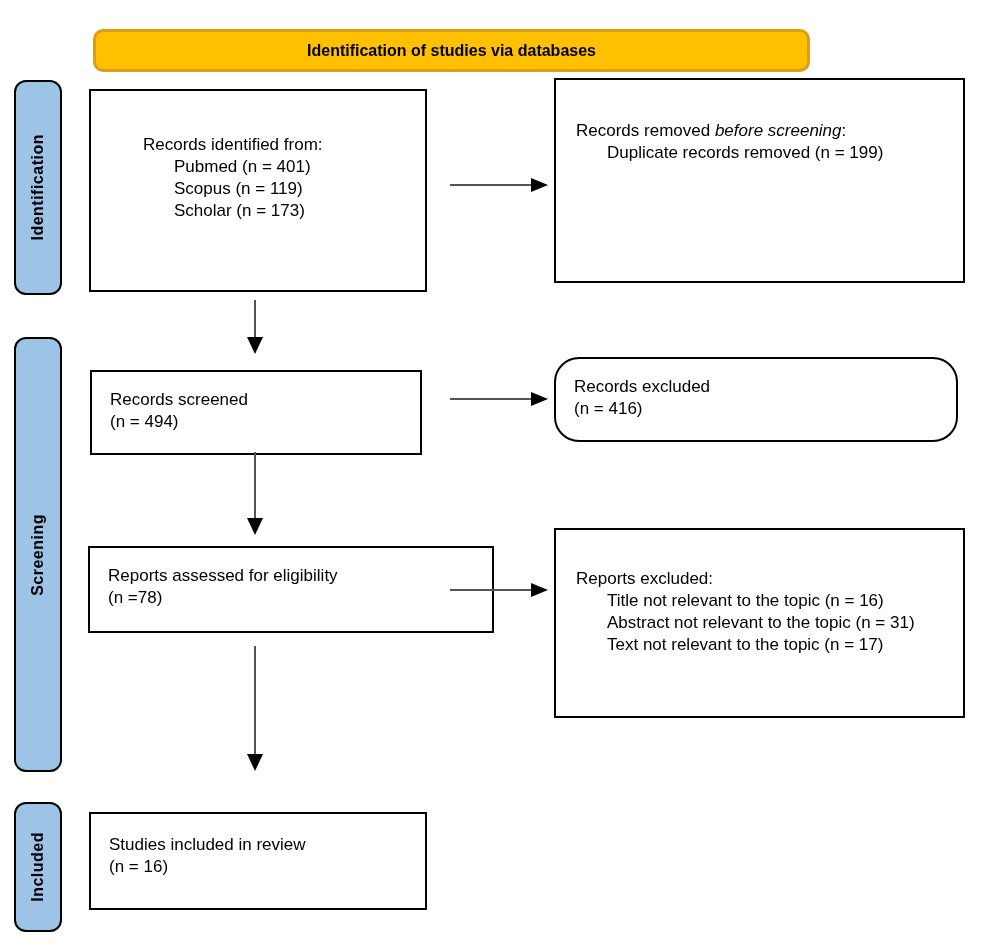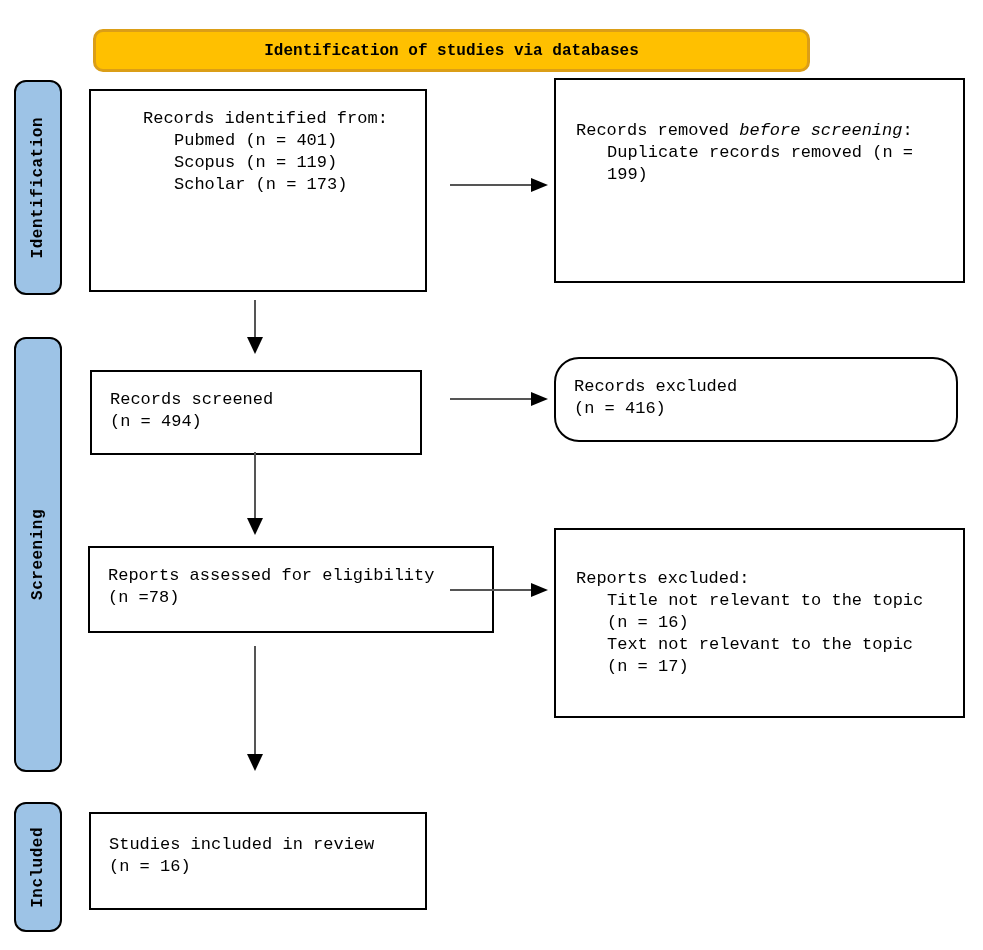--- a/index.html
+++ b/index.html
@@ -9,21 +9,21 @@
     --sidebar-fill:#9DC3E6;
     --box-border:#000000;
     --arrow-line:#555555;
     --arrow-head:#000000;
     --text:#000000;
   }
   .canvas{
     position:relative;
     width:983px;height:950px;
     background:#ffffff;
-    font-family:Liberation Mono, monospace;
+    font-family:Liberation Sans, sans-serif;
     color:var(--text);
     overflow:hidden;
   }
   
   .banner{
     position:absolute;left:93px;top:29px;width:717px;height:43px;
     background:var(--banner-fill);
     border:3px solid var(--banner-border);
     border-radius:10px;
     box-sizing:border-box;
@@ -51,21 +51,21 @@
   .tab-included{top:802px;height:130px;}
   
   .box{
     position:absolute;
     background:#ffffff;
     border:2.5px solid var(--box-border);
     box-sizing:border-box;
     font-size:17px;line-height:22px;
   }
   .box .indent{padding-left:31px;}
-  .b-identified{left:89px;top:89px;width:338px;height:203px;padding:17px 10px 0 52px;}
+  .b-identified{left:89px;top:89px;width:338px;height:203px;padding:43px 10px 0 52px;}
   .b-removed{left:554px;top:78px;width:411px;height:205px;padding:40px 10px 0 20px;}
   .b-screened{left:90px;top:370px;width:332px;height:85px;padding:17px 10px 16px 18px;}
   .b-excluded{left:554px;top:357px;width:404px;height:85px;padding:17px 10px 0 18px;border-radius:25px;}
   .b-assessed{left:88px;top:546px;width:406px;height:87px;padding:17px 10px 0 18px;}
   .b-reports-excluded{left:554px;top:528px;width:411px;height:190px;padding:38px 22px 0 20px;}
   .b-included{left:89px;top:812px;width:338px;height:98px;padding:20px 10px 8px 18px;}
   .em{font-style:italic;}
   
   .hline{position:absolute;height:2px;background:var(--arrow-line);}
   .head-right{
@@ -124,20 +124,21 @@
   </div>
 
   <div class="box b-assessed">
     <div>Reports assessed for eligibility</div>
     <div>(n =78)</div>
   </div>
 
   <div class="box b-reports-excluded">
     <div>Reports excluded:</div>
     <div class="indent">Title not relevant to the topic (n = 16)</div>
+    <div class="indent">Abstract not relevant to the topic (n = 31)</div>
     <div class="indent">Text not relevant to the topic (n = 17)</div>
   </div>
 
   <div class="box b-included">
     <div>Studies included in review</div>
     <div>(n = 16)</div>
   </div>
 
   <div class="hline" style="left:450px;top:184px;width:82px;"></div>
   <div class="head-right" style="left:531px;top:178px;"></div>

